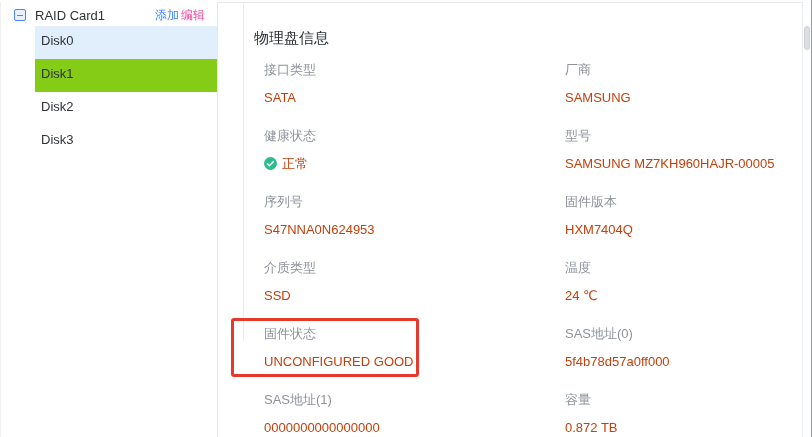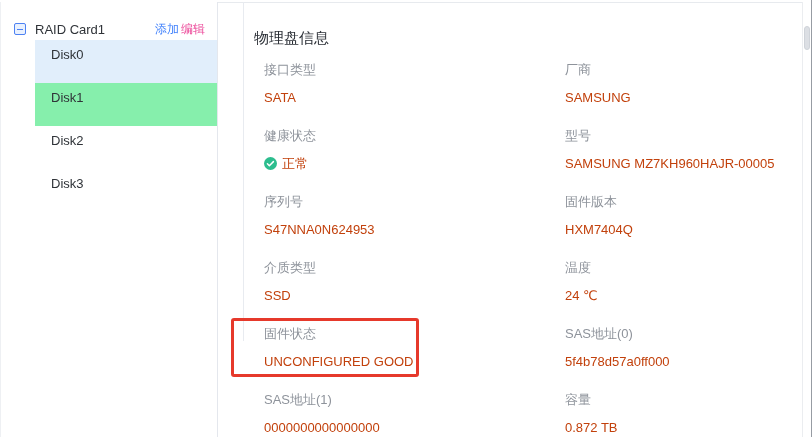--- a/index.html
+++ b/index.html
@@ -15,45 +15,45 @@
   .right-edge { position: absolute; top: 0; right: 0; bottom: 0; width: 1px; background: #979ca3; }
 
   
   .sidebar {
     position: absolute; left: 0; top: 2px; width: 218px; height: 435px;
     border-right: 1px solid #e4e7ed; border-left: 1px solid #eef0f3;
     background: #ffffff;
   }
   .tree-root {
     display: flex; align-items: center;
-    height: 22px; margin-top: 16px; padding: 0 12px 0 13px;
+    height: 22px; margin-top: 2px; padding: 0 12px 0 13px;
     cursor: pointer;
     justify-content: flex-end;
   }
   .collapse-icon {
     width: 12px; height: 12px; flex: 0 0 12px;
     border: 1px solid #4d82f3; border-radius: 2px; background: #e9f1fe;
     position: relative; cursor: pointer;
   }
   .collapse-icon::after {
     content: ""; position: absolute; left: 2px; right: 2px; top: 4.5px; height: 1.5px;
     background: #4d82f3;
   }
   .tree-root-label { margin-left: 9px; font-size: 13px; color: #2f3338; }
   .tree-actions { margin-left: auto; display: flex; gap: 2px; font-size: 12px; }
   .link-add { color: #3d7ffc; cursor: pointer; }
   .link-edit { color: #ec4899; cursor: pointer; }
   .disk-list { margin-top: 0; }
   .disk-item {
-    height: 43px; line-height: 29px;
-    margin-left: 34px; padding-left: 16px;
+    height: 33px; line-height: 29px;
+    margin-left: 34px; padding-left: 6px;
     font-size: 13px; color: #2f3338; cursor: pointer;
   }
   .disk-item.selected { background: #e1eefb; }
-  .disk-item.tinted   { background: #86efac; }
+  .disk-item.tinted   { background: #84cc16; }
 
   
   .main {
     position: absolute; left: 243px; top: 2px; width: 560px; height: 339px;
     border-left: 1px solid #e8ebf0;
     padding: 0 0 0 10px;
   }
   .main-title { margin-top: 26px; font-size: 15px; font-weight: 400; line-height: 20px; color: #2b2f36; }
   .fields {
     margin: 14px 0 0 10px;

